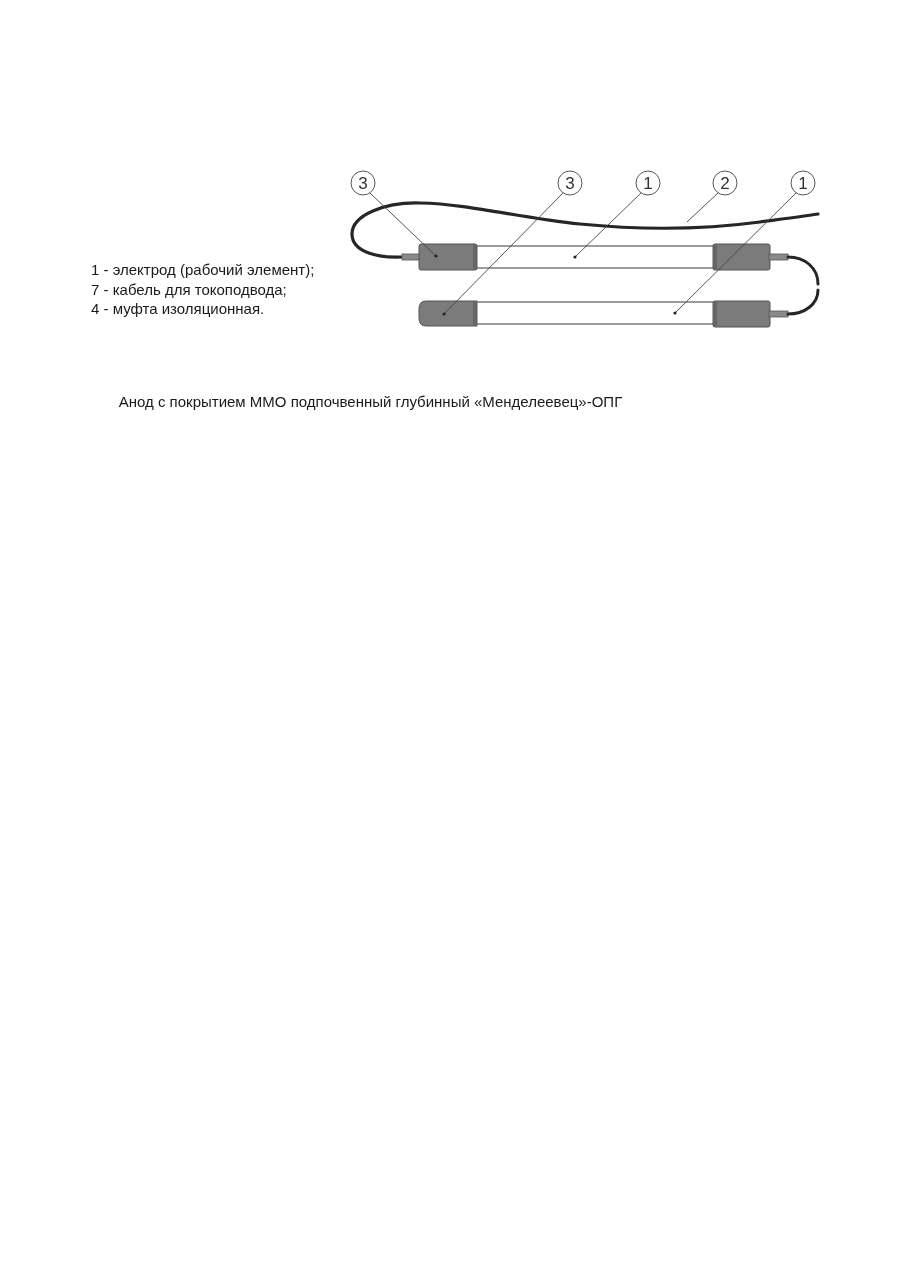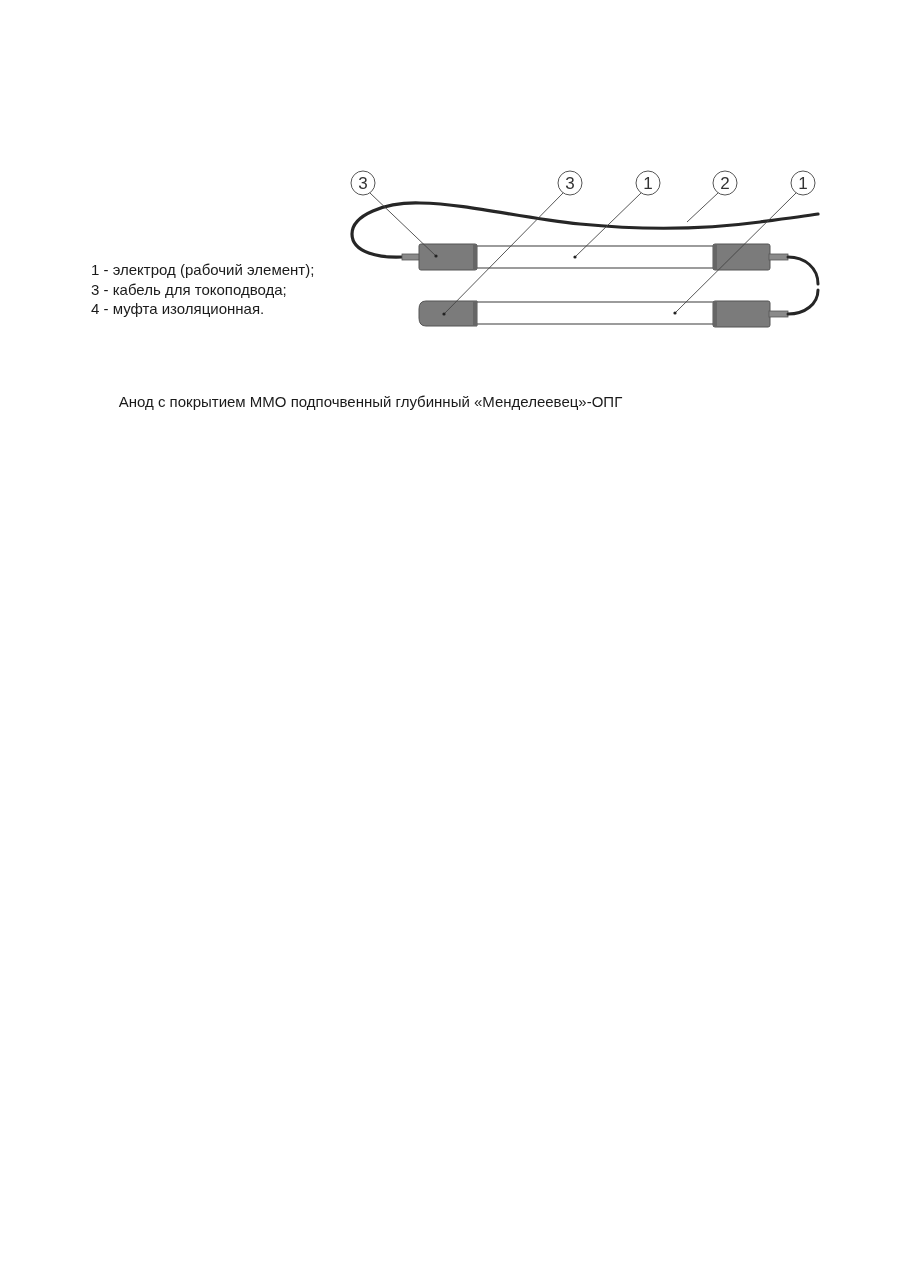--- a/index.html
+++ b/index.html
@@ -79,17 +79,17 @@
     <text class="callout-text" x="725" y="189" text-anchor="middle">2</text>
   </g>
   <g>
     <circle cx="803" cy="183" r="12" fill="#fff" stroke="#555" stroke-width="1"></circle>
     <text class="callout-text" x="803" y="189" text-anchor="middle">1</text>
   </g>
 </svg>
 
 <div class="legend">
   <div>1 - электрод (рабочий элемент);</div>
-  <div>3 - кабель для токоподвода;</div>
+  <div>7 - кабель для токоподвода;</div>
   <div>4 - муфта изоляционная.</div>
 </div>
 
 <div class="caption">Анод с покрытием ММО подпочвенный глубинный «Менделеевец»-ОПГ</div>
 
 </body></html>

